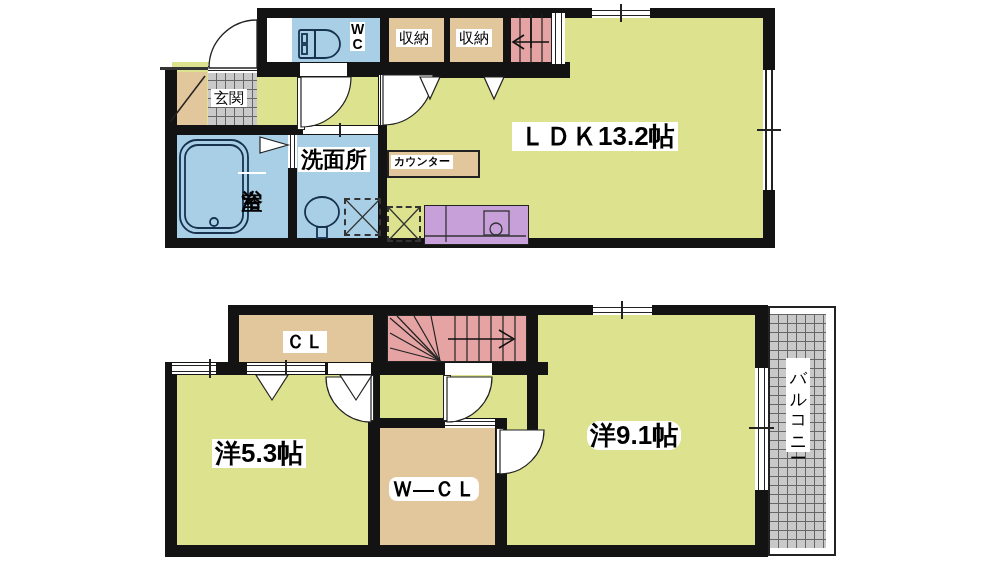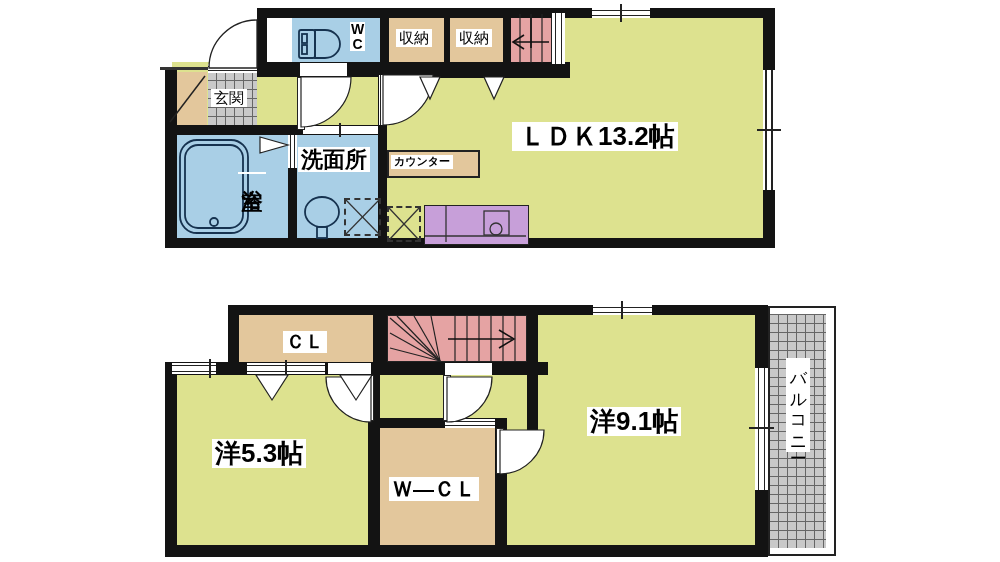--- a/index.html
+++ b/index.html
@@ -134,22 +134,22 @@
     <div class="tick" style="left:285px;top:360px;width:2px;height:16px;"></div>
     <div class="gap" style="left:328px;top:363px;width:43px;height:11px;"></div>
     <div class="leaf" style="left:366px;top:375px;width:8px;height:46px;"></div>
     <div class="gap" style="left:445px;top:363px;width:47px;height:12px;"></div>
     <div class="leaf" style="left:443px;top:375px;width:8px;height:46px;"></div>
     <div class="win-h" style="left:445px;top:419px;width:50px;height:9px;"></div>
     <div class="leaf" style="left:496px;top:428px;width:8px;height:46px;"></div>
 
     <div class="lbl" style="left:283px;top:331px;font-size:19px;font-weight:600;">ＣＬ</div>
     <div class="lbl lbl-big" style="left:212px;top:439px;">洋5.3帖</div>
-    <div class="lbl" style="left:389px;top:477px;font-size:21px;font-weight:600;">Ｗ―ＣＬ</div>
-    <div class="lbl lbl-big" style="left:587px;top:407px;">洋9.1帖</div>
+    <div class="lbl" style="left:389px;top:477px;font-size:21px;font-weight:600;border-radius:8px;">Ｗ―ＣＬ</div>
+    <div class="lbl lbl-big" style="left:587px;top:421px;border-radius:12px;">洋9.1帖</div>
     <div class="lbl vtext" style="left:786px;top:358px;font-size:17px;font-weight:500;letter-spacing:3px;">バルコニー</div>
   </div>
 
   <svg class="overlay" width="1000" height="562" viewBox="0 0 1000 562">
 
     <path d="M209,68 A48,48 0 0 1 257,20 L257,68 Z" fill="#fff" stroke="#222" stroke-width="1.3"></path>
 
     <line x1="170" y1="122" x2="205" y2="76" stroke="#222" stroke-width="1.5"></line>
 
     <path d="M301,127 A50,50 0 0 0 351,77 L301,77 Z" fill="#fff" stroke="#222" stroke-width="1.2"></path>

